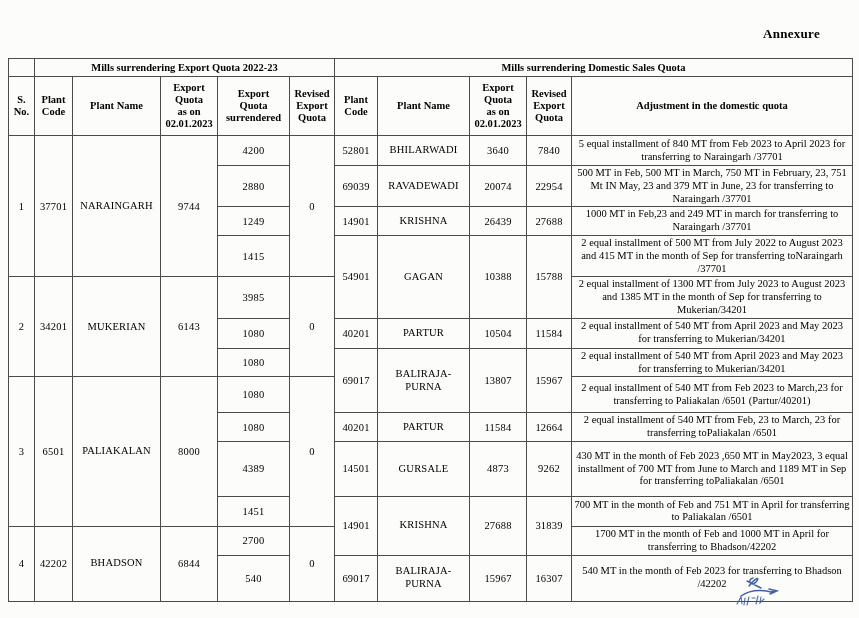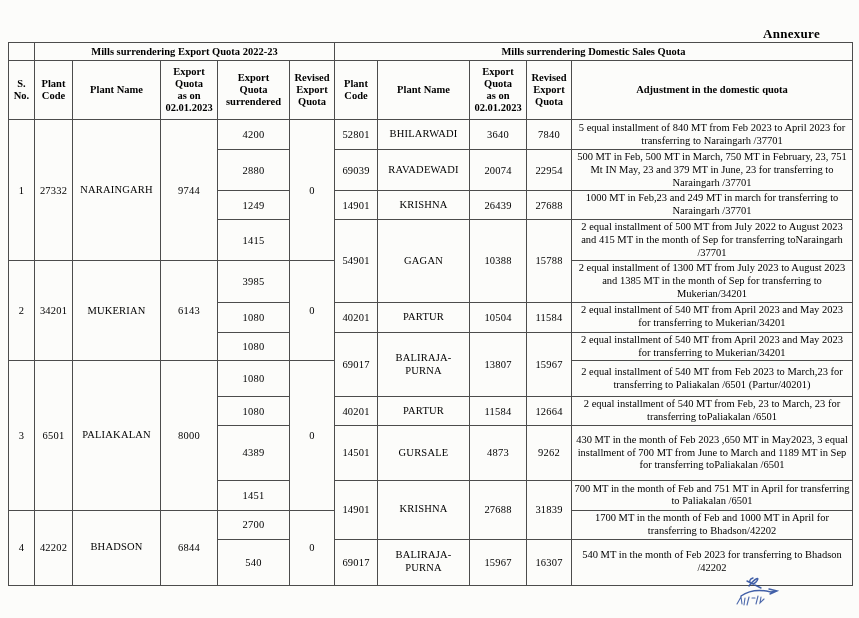--- a/index.html
+++ b/index.html
@@ -15,20 +15,21 @@
   }
   .annexure-row{text-align:right;}
   .annexure{font-weight:bold;font-size:13px;margin-right:32px;letter-spacing:.3px;}
   .title-row{display:flex;justify-content:space-between;align-items:flex-end;margin-top:8px;margin-bottom:6px;}
   .doc-title{font-weight:bold;font-size:13px;margin-left:2px;}
   .figures-note{font-weight:bold;font-size:13.5px;margin-right:4px;}
   table.realloc{
     border-collapse:collapse;
     table-layout:fixed;
     width:844px;
+    margin-top:16px;
   }
   table.realloc td, table.realloc th{
     border:1px solid #4c4c4c;
     font-size:10.5px;
     text-align:center;
     vertical-align:middle;
     padding:1px 2px;
     overflow:hidden;
   }
   th.group{font-size:11px;font-weight:bold;height:15px;padding:0 2px;}
@@ -105,21 +106,21 @@
 as on
 02.01.2023</th>
       <th class="colhead">Revised
 Export
 Quota</th>
       <th class="colhead">Adjustment in the domestic quota</th>
     </tr>
 
     <tr style="height:30px">
       <td class="num" rowspan="4">1</td>
-      <td class="num" rowspan="4">27332</td>
+      <td class="num" rowspan="4">37701</td>
       <td class="name" rowspan="4">NARAINGARH</td>
       <td class="num" rowspan="4">9744</td>
       <td class="num">4200</td>
       <td class="num" rowspan="4">0</td>
       <td class="num">52801</td>
       <td class="name">BHILARWADI</td>
       <td class="num">3640</td>
       <td class="num">7840</td>
       <td class="adj">5 equal installment of 840 MT from Feb 2023 to April 2023 for transferring to Naraingarh /37701</td>
     </tr>

